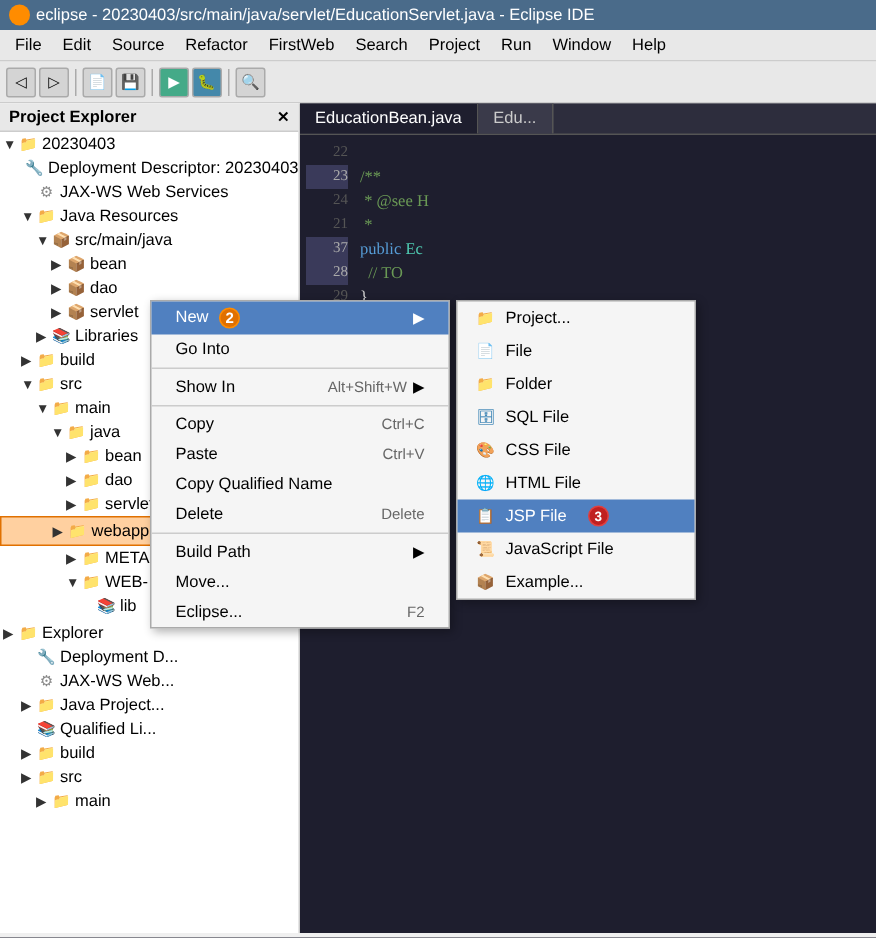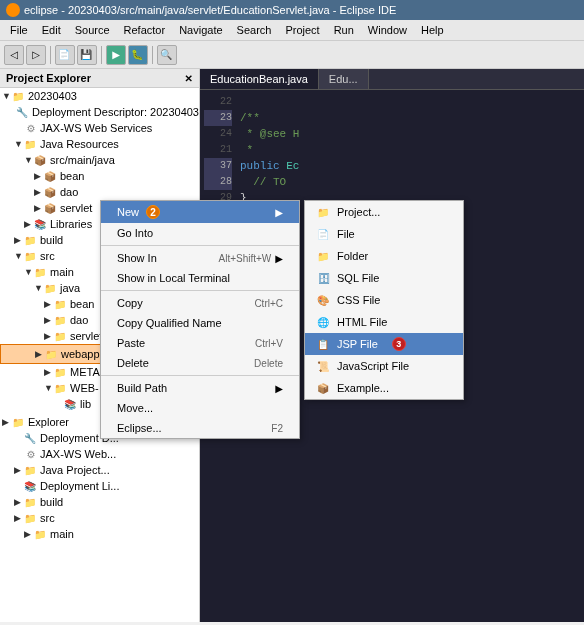--- a/index.html
+++ b/index.html
@@ -213,21 +213,21 @@
       cursor: pointer;
       background: #3a3a4a;
     }
     .editor-tab.active {
       background: #1e1e2e;
       color: white;
     }
     .editor-content {
       padding: 4px;
       color: #d4d4d4;
-      font-family: Liberation Mono, monospace;
+      font-family: Liberation Serif, serif;
       font-size: 11px;
       line-height: 16px;
     }
     .line {
       display: flex;
     }
     .line-num {
       color: #555;
       width: 28px;
       text-align: right;
@@ -260,21 +260,21 @@
 <div class="title-bar">
   <div class="title-bar-icon"></div>
   <span>eclipse - 20230403/src/main/java/servlet/EducationServlet.java - Eclipse IDE</span>
 </div>
 
 <div class="menu-bar">
   <span class="menu-item">File</span>
   <span class="menu-item">Edit</span>
   <span class="menu-item">Source</span>
   <span class="menu-item">Refactor</span>
-  <span class="menu-item">Navigate</span>
+  <span class="menu-item">FirstWeb</span>
   <span class="menu-item">Search</span>
   <span class="menu-item">Project</span>
   <span class="menu-item">Run</span>
   <span class="menu-item">Window</span>
   <span class="menu-item">Help</span>
 </div>
 
 <div class="toolbar">
   <div class="toolbar-btn">◁</div>
   <div class="toolbar-btn">▷</div>
@@ -416,21 +416,21 @@
         <span>JAX-WS Web...</span>
       </div>
       <div class="tree-item" style="padding-left:14px;">
         <span class="tree-arrow">▶</span>
         <span class="tree-icon folder-icon">📁</span>
         <span>Java Project...</span>
       </div>
       <div class="tree-item" style="padding-left:14px;">
         <span class="tree-arrow"> </span>
         <span class="tree-icon" style="color:#888;">📚</span>
-        <span>Deployment Li...</span>
+        <span>Qualified Li...</span>
       </div>
       <div class="tree-item" style="padding-left:14px;">
         <span class="tree-arrow">▶</span>
         <span class="tree-icon folder-icon">📁</span>
         <span>build</span>
       </div>
       <div class="tree-item" style="padding-left:14px;">
         <span class="tree-arrow">▶</span>
         <span class="tree-icon folder-icon">📁</span>
         <span>src</span>
@@ -516,34 +516,31 @@
     <span>Go Into</span>
   </div>
   <div class="ctx-sep"></div>
   <div class="ctx-item">
     <span>Show In</span>
     <span style="display:flex;align-items:center;gap:4px;">
       <span class="ctx-shortcut">Alt+Shift+W</span>
       <span class="ctx-arrow">▶</span>
     </span>
   </div>
-  <div class="ctx-item">
-    <span>Show in Local Terminal</span>
-  </div>
   <div class="ctx-sep"></div>
   <div class="ctx-item">
     <span>Copy</span>
     <span class="ctx-shortcut">Ctrl+C</span>
   </div>
   <div class="ctx-item">
-    <span>Copy Qualified Name</span>
-  </div>
-  <div class="ctx-item">
     <span>Paste</span>
     <span class="ctx-shortcut">Ctrl+V</span>
+  </div>
+  <div class="ctx-item">
+    <span>Copy Qualified Name</span>
   </div>
   <div class="ctx-item">
     <span>Delete</span>
     <span class="ctx-shortcut">Delete</span>
   </div>
   <div class="ctx-sep"></div>
   <div class="ctx-item">
     <span>Build Path</span>
     <span class="ctx-arrow">▶</span>
   </div>

